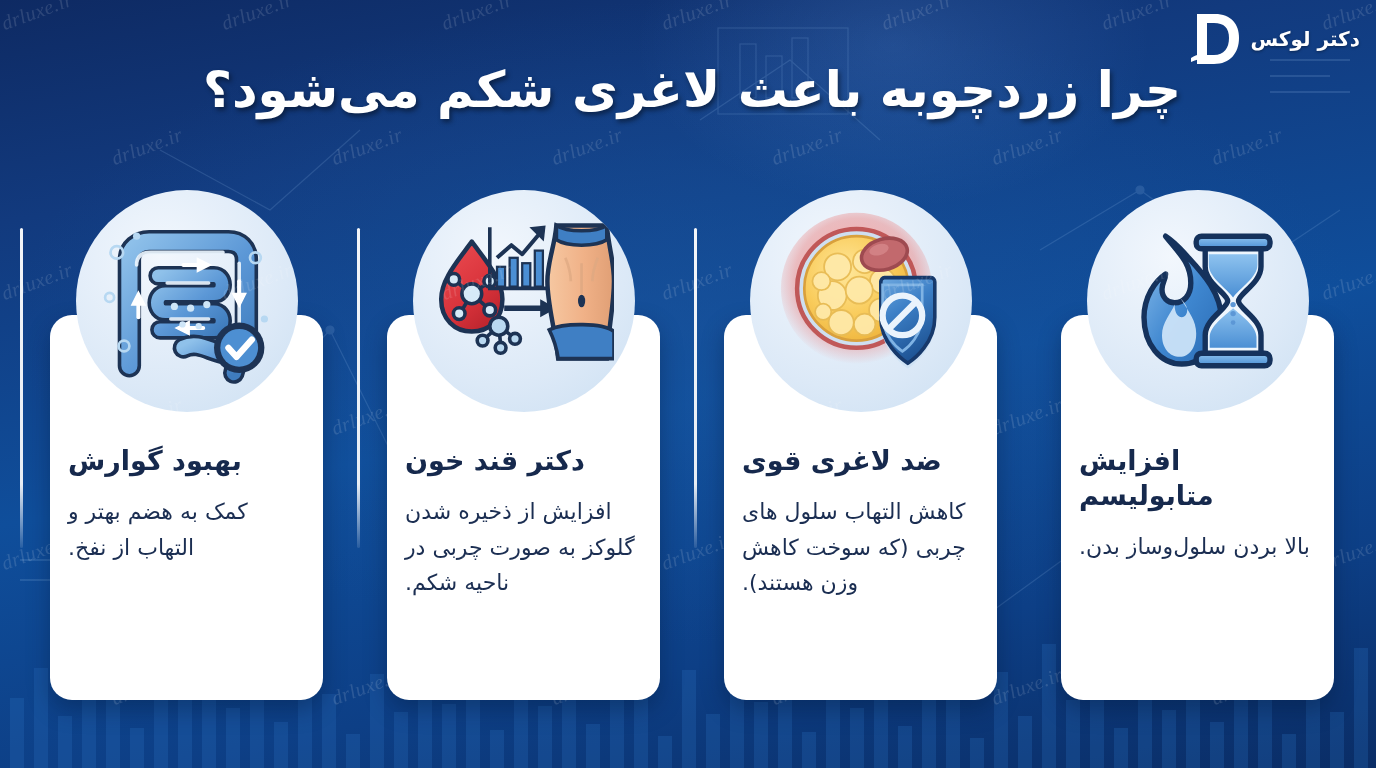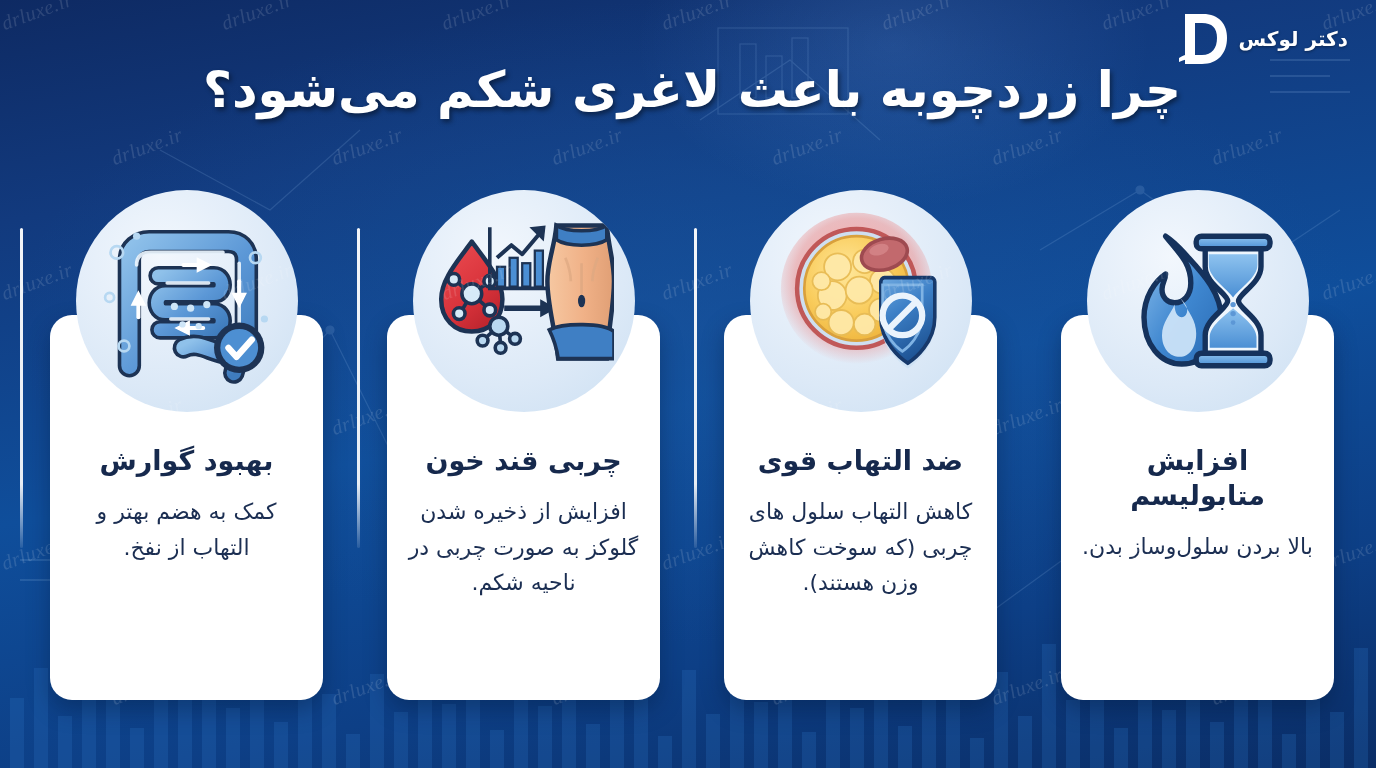--- a/index.html
+++ b/index.html
@@ -57,21 +57,21 @@
     font-style: italic;
     transform: rotate(-20deg);
     white-space: nowrap;
     direction: ltr;
     letter-spacing: 0.5px;
   }
 
   
   .logo {
     position: absolute;
-    top: 8px; right: 28px;
+    top: 8px; right: 16px;
     height: 62px;
     display: flex;
     align-items: center;
     gap: 6px;
     z-index: 30;
   }
   .logo-text {
     color: #ffffff;
     font-size: 20px;
     font-weight: bold;
@@ -142,21 +142,21 @@
   .card {
     position: absolute;
     top: 125px;
     left: 0; right: 0;
     bottom: 0;
     background: #ffffff;
     border-radius: 22px;
     box-shadow: 0 10px 22px rgba(4,20,50,0.34);
     z-index: 21;
     padding: 128px 18px 20px 18px;
-    text-align: center;
+    text-align: left;
   }
 
   .card-title {
     color: #16294d;
     font-size: 27px;
     font-weight: bold;
     line-height: 1.3;
     margin-bottom: 16px;
   }
   .card-body {
@@ -347,21 +347,21 @@
           <path d="M132 74 L184 74 C186 74 188 76 188 79 L188 118 C188 146 166 164 158 169 C150 164 128 146 128 118 L128 79 C128 76 130 74 132 74 Z" fill="#cfe2f4" transform="translate(-6 6)"></path>
           <path d="M132 74 L184 74 C186 74 188 76 188 79 L188 118 C188 146 166 164 158 169 C150 164 128 146 128 118 L128 79 C128 76 130 74 132 74 Z" fill="url(#shieldG)" stroke="#17396b" stroke-width="4" transform="translate(-6 0)"></path>
           <path d="M138 82 L174 82 L174 116 C174 138 158 152 152 156 C146 152 130 138 130 116 L130 82 Z" fill="none" stroke="#7fb3e4" stroke-width="3" transform="translate(-6 0)"></path>
           <g transform="translate(-6 0)">
             <circle cx="152" cy="116" r="22" fill="none" stroke="#eaf3fc" stroke-width="7"></circle>
             <line x1="138" y1="130" x2="166" y2="102" stroke="#eaf3fc" stroke-width="7" stroke-linecap="round"></line>
           </g>
         </svg>
       </div>
       <div class="card">
-        <div class="card-title">ضد التهاب قوی</div>
+        <div class="card-title">ضد لاغری قوی</div>
         <div class="card-body">کاهش التهاب سلول های چربی (که سوخت کاهش وزن هستند).</div>
       </div>
     </div>
 
     <div class="col">
       <div class="divider"></div>
       <div class="icon-circle">
         <svg viewBox="0 0 200 200">
           <defs>
             <linearGradient id="dropG" x1="0.2" y1="0" x2="0.8" y2="1">
@@ -416,21 +416,21 @@
           <path d="M136 16 C134 40 126 56 126 78 C126 104 134 128 138 164 L192 164 C194 128 200 104 200 78 C200 56 194 40 192 16 Z" fill="url(#skinG)" stroke="#1d3354" stroke-width="5"></path>
           <path d="M136 16 C148 24 180 24 192 16 L192 32 C180 40 148 40 136 32 Z" fill="#3f7fc4" stroke="#1d3354" stroke-width="4"></path>
           <path d="M128 132 C144 124 188 124 200 134 L200 164 L138 164 C136 150 132 140 128 132 Z" fill="#3f7fc4" stroke="#1d3354" stroke-width="4"></path>
           <ellipse cx="164" cy="100" rx="4" ry="7" fill="#1d3354"></ellipse>
           <path d="M164 58 L164 92" stroke="#dda882" stroke-width="3" fill="none" opacity="0.8"></path>
           <path d="M146 52 C150 62 152 70 152 78" stroke="#dda882" stroke-width="3" fill="none" opacity="0.7"></path>
           <path d="M182 52 C178 62 176 70 176 78" stroke="#dda882" stroke-width="3" fill="none" opacity="0.7"></path>
         </svg>
       </div>
       <div class="card">
-        <div class="card-title">چربی قند خون</div>
+        <div class="card-title">دکتر قند خون</div>
         <div class="card-body">افزایش از ذخیره شدن گلوکز به صورت چربی در ناحیه شکم.</div>
       </div>
     </div>
 
     <div class="col">
       <div class="divider"></div>
       <div class="icon-circle">
         <svg viewBox="0 0 200 200">
           <defs>
             <linearGradient id="gutG" x1="0" y1="0" x2="1" y2="1">

